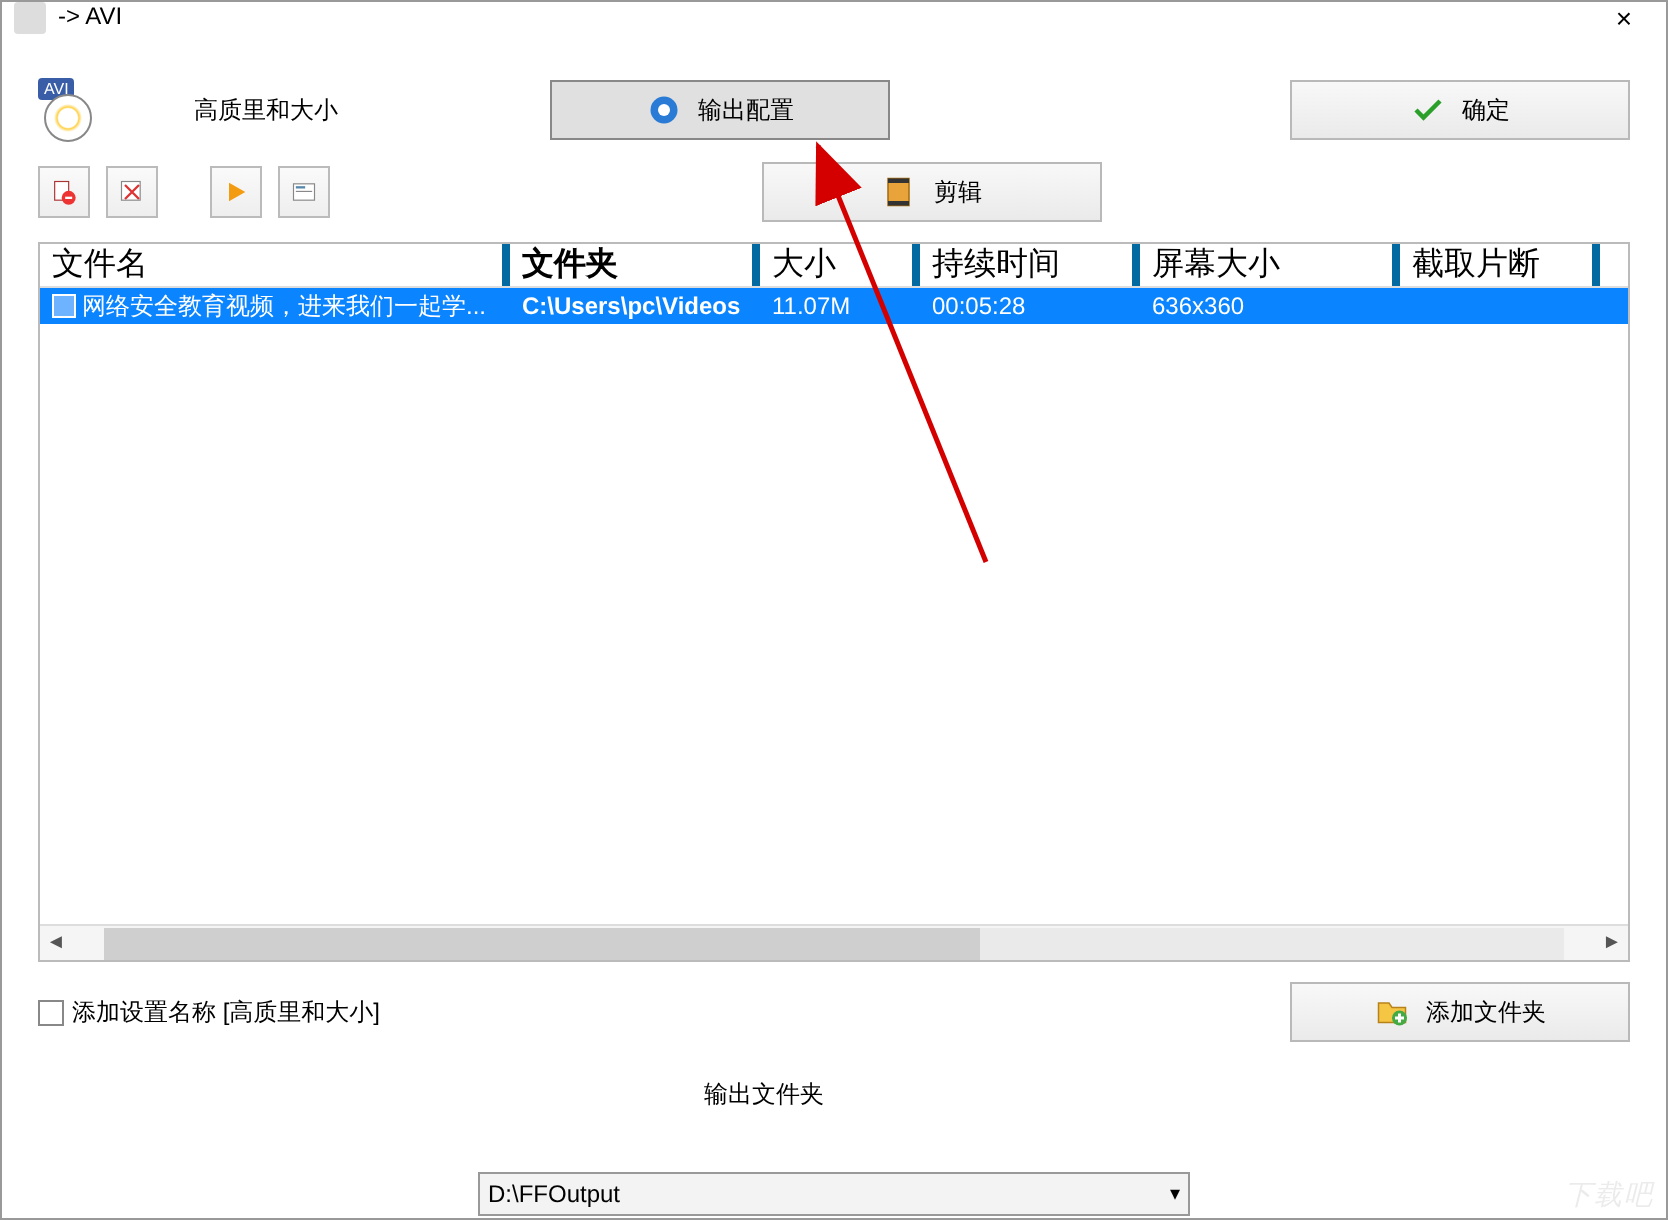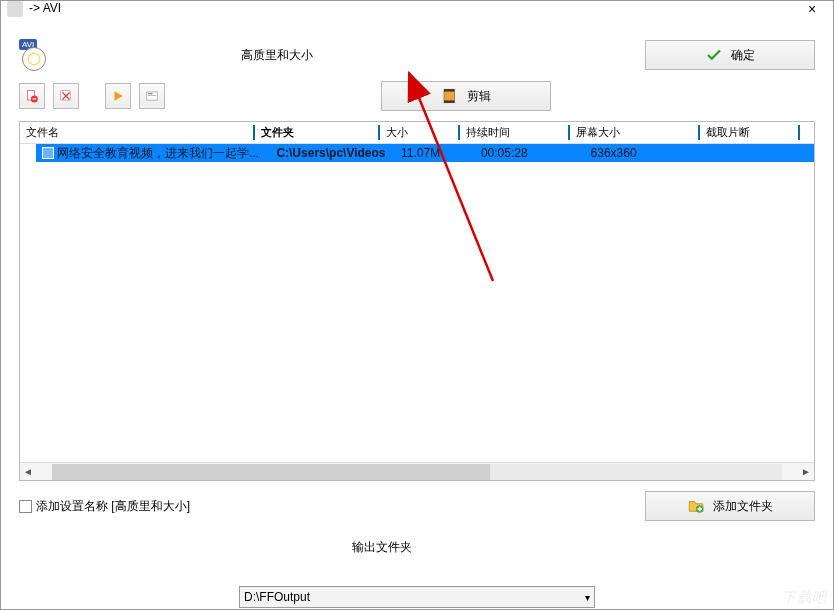--- a/index.html
+++ b/index.html
@@ -7,41 +7,41 @@
     
     .titlebar { height: 28px; display: flex; align-items: flex-start; padding: 0 6px; }
     .titlebar-icon { width: 16px; height: 16px; margin-right: 6px; background: #ddd; border-radius: 2px; display: inline-block; }
     .titlebar-title { flex: 1; font-size: 12px; }
     .close-x { width: 30px; text-align: center; font-size: 14px; cursor: pointer; }
     
     .top-row { display: flex; align-items: center; padding: 10px 18px 6px; gap: 10px; }
     .avi-icon { width: 32px; height: 32px; position: relative; }
     .avi-icon::before { content: "AVI"; position: absolute; top: 0; left: 0; background: #3a5da8; color: #fff; font-size: 8px; padding: 1px 3px; border-radius: 2px; }
     .avi-icon::after { content: ""; position: absolute; bottom: 0; left: 3px; width: 22px; height: 22px; border: 1px solid #888; border-radius: 50%; background: radial-gradient(circle, #fff 30%, #ffd24a 35%, #fff 45%); }
-    .quality-label { margin-left: 102px; width: 150px; text-align: right; }
+    .quality-label { margin-left: 36px; width: 150px; text-align: left; }
     
     .btn { height: 30px; display: inline-flex; align-items: center; justify-content: center; border: 1px solid #b9b9b9; background: linear-gradient(#f8f8f8, #eaeaea); cursor: pointer; gap: 8px; }
     .btn.wide { width: 170px; }
     .btn.selected { background: #e0e0e0; border: 1px solid #888; }
     .btn-icon { width: 18px; height: 18px; }
     
     .output-btn { margin-left: 18px; }
     .ok-btn { margin-left: auto; }
     
     .tool-row { display: flex; align-items: center; padding: 4px 18px 10px; gap: 8px; }
     .small-btn { width: 26px; height: 26px; border: 1px solid #bbb; background: linear-gradient(#fafafa,#eee); display: inline-flex; align-items: center; justify-content: center; cursor: pointer; }
     .clip-btn { margin-left: 208px; font-family: Liberation Mono, monospace; }
     .add-btn { margin-left: auto; }
     
     .table-container { margin: 0 18px; border: 1px solid #bbb; height: 360px; position: relative; display:flex; flex-direction:column; }
     .thead { display: flex; background: #fff; border-bottom: 1px solid #ddd; height: 22px; align-items: center; flex-shrink: 0; }
-    .th { padding: 0 6px; font-size: 11px; border-right: 2px solid #0369a1; }
+    .th { padding: 0 6px; font-size: 16px; border-right: 4px solid #0369a1; }
     .tbody { flex: 1; overflow: hidden; }
     .trow { display: flex; align-items: center; height: 18px; font-size: 12px; }
-    .trow.sel { background: #0a84ff; color: #0f172a; margin-left: 16px; }
+    .trow.sel { background: #0a84ff; color: #ffffff; }
     .td { padding: 0 6px; overflow: hidden; white-space: nowrap; text-overflow: ellipsis; }
     .c0 { width: 235px; } .c1 { width: 125px; font-weight: bold; } .c2 { width: 80px; } .c3 { width: 110px; } .c4 { width: 130px; } .c5 { width: 100px; }
     .vid-ico { display:inline-block; width:12px; height:12px; background:#6db3ff; border:1px solid #fff; margin-right:3px; vertical-align:middle; }
     .hscroll { height: 18px; border-top: 1px solid #ddd; display: flex; align-items: center; background:#f5f5f5; flex-shrink:0; }
     .hscroll-track { flex:1; height:16px; margin: 0 16px; background:#eaeaea; position:relative; }
     .hscroll-thumb { position:absolute; left:0; width:60%; height:100%; background:#cfcfcf; }
     .hscroll-arrow { width:16px; height:16px; display:flex; align-items:center; justify-content:center; font-size:10px; color:#555; }
     
     .bottom-area { padding: 10px 18px 0; }
     .settings-row { display: flex; align-items: center; margin-bottom: 18px; }
@@ -64,20 +64,29 @@
 
 <div class="titlebar">
   <span class="titlebar-icon"></span>
   <span class="titlebar-title">  -&gt; AVI</span>
   <span class="close-x">×</span>
 </div>
 
 <div class="top-row">
   <div class="avi-icon"></div>
   <div class="quality-label">高质里和大小</div>
+  <div class="btn wide selected output-btn">
+    <span class="btn-icon">
+      <svg class="icon" viewBox="0 0 24 24">
+          <circle cx="12" cy="12" r="9" fill="#2a7bd6"></circle>
+          <circle cx="12" cy="12" r="4" fill="#fff"></circle>
+        </svg>
+    </span>
+    <span>输出配置</span>
+  </div>
   <div class="btn wide ok-btn">
     <span class="btn-icon">
       <svg class="icon" viewBox="0 0 24 24">
           <path d="M4 12 l5 5 l11 -11" stroke="#2aa02a" stroke-width="3" fill="none"></path>
         </svg>
     </span>
     <span>确定</span>
   </div>
 </div>
 

